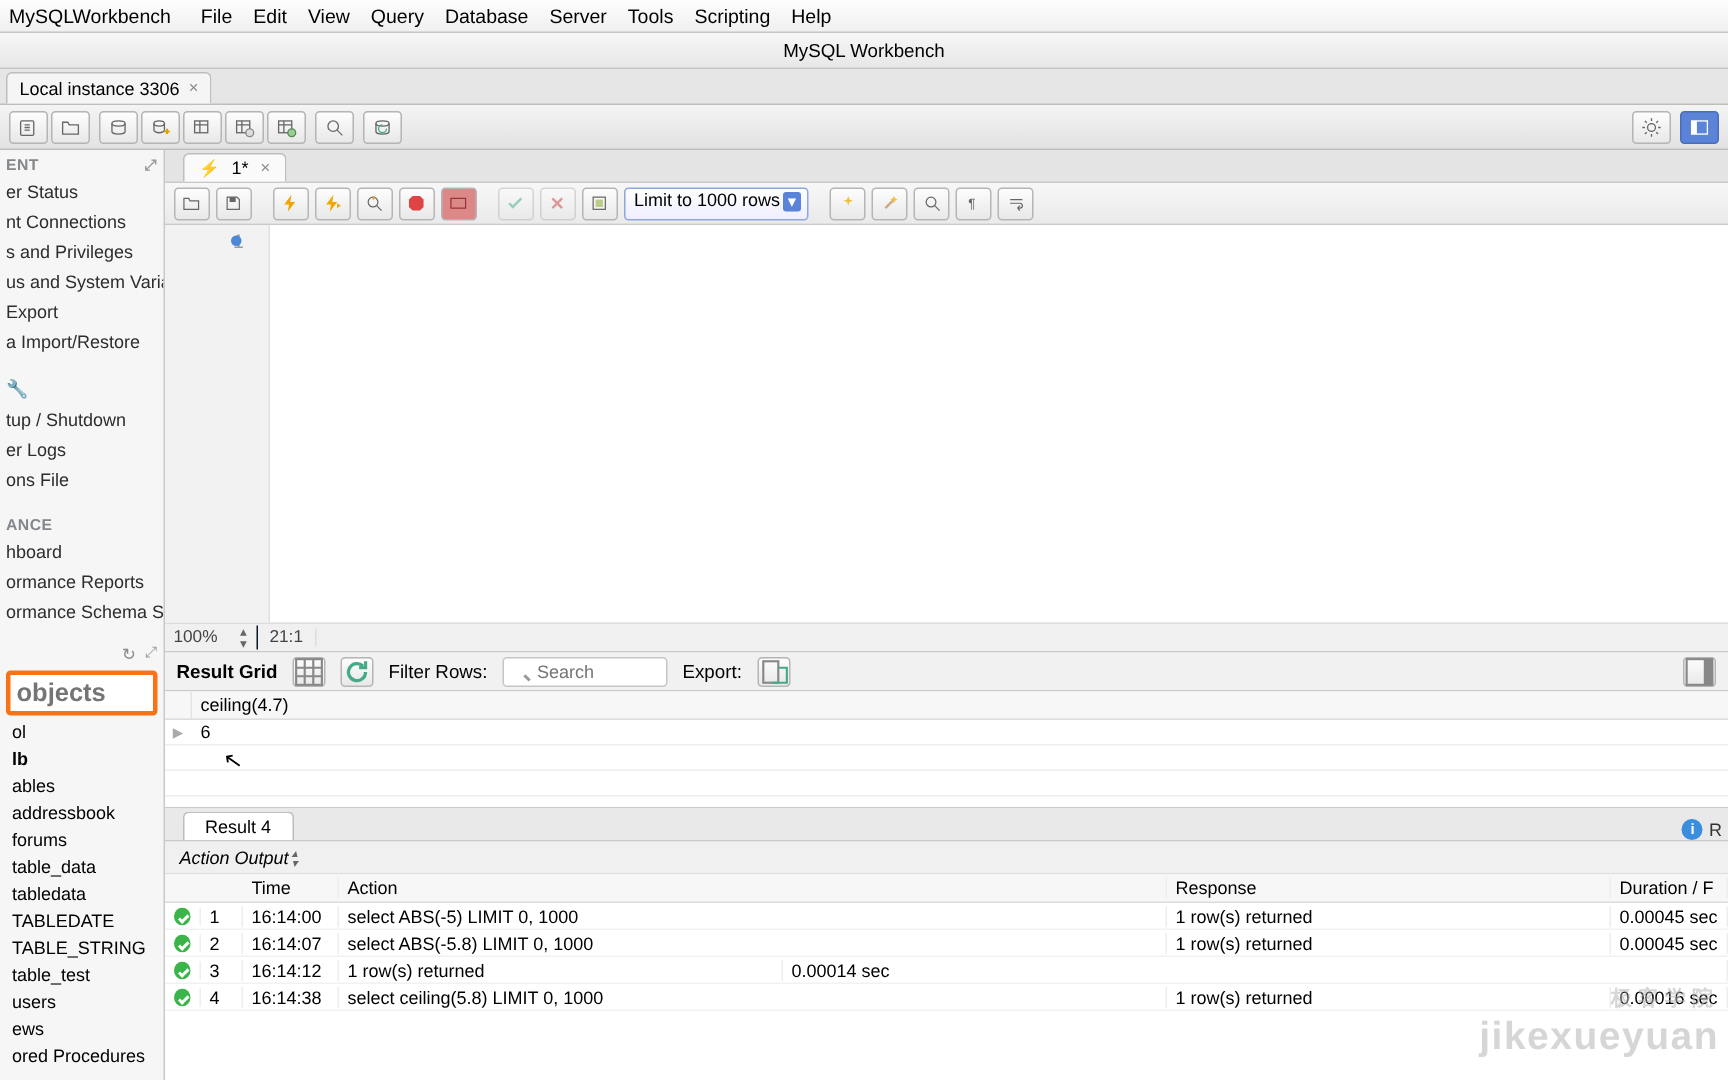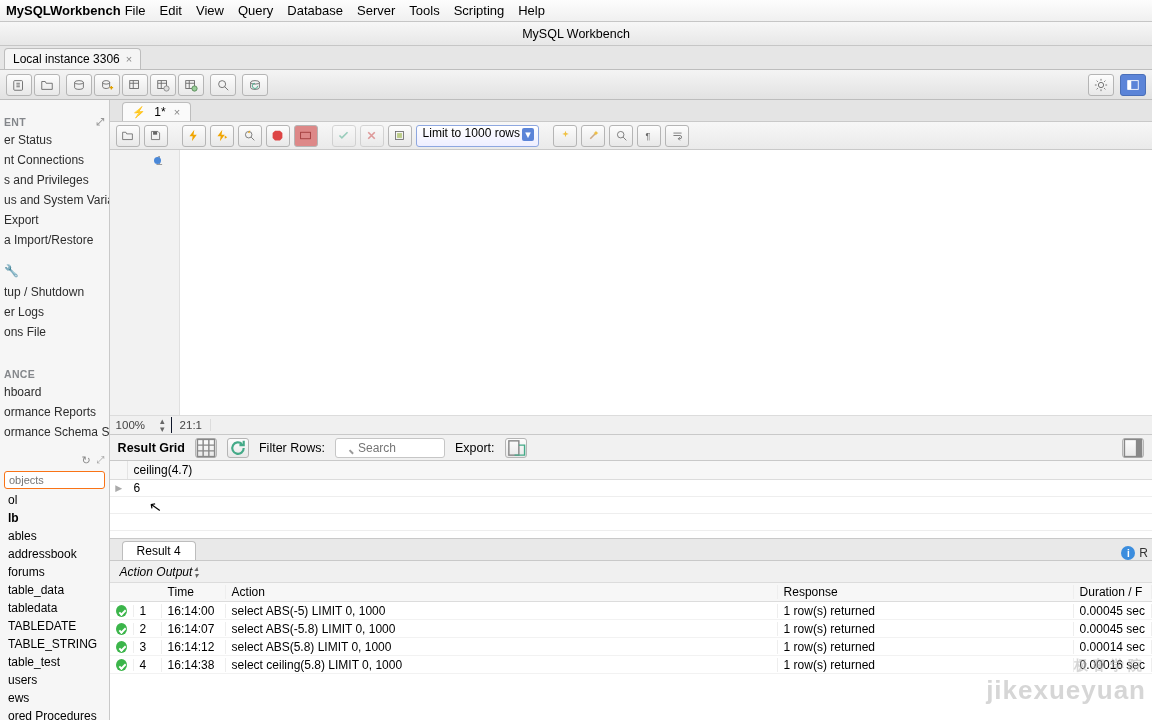--- a/index.html
+++ b/index.html
@@ -1,45 +1,45 @@
 <!DOCTYPE html>
 <html><head>
 <meta charset="utf-8">
 <style>
 * { margin: 0; padding: 0; box-sizing: border-box; font-family: -apple-system, "Helvetica Neue", Arial, sans-serif; }
 body { width: 1152px; height: 720px; background: #ececec; overflow: hidden; position: relative; }
 
 
 .menubar { height: 22px; background: linear-gradient(#fdfdfd,#f0f0f0); border-bottom: 1px solid #c6c6c6; display: flex; align-items: center; padding: 0 6px; font-size: 13px; }
-.menubar .app-name { font-weight: 700; margin-right: 4px; }
+.menubar .app-name { font-weight: 400; margin-right: 20px; }
 .menubar .menu-item { margin-right: 14px; cursor: default; }
 
 
 .wintitle { height: 24px; background: linear-gradient(#f7f7f7,#e7e7e7); border-bottom: 1px solid #c6c6c6; display: flex; align-items: center; justify-content: center; font-size: 12.5px; }
 
 
 .conn-tabs { height: 24px; background: #e6e6e6; border-bottom: 1px solid #bdbdbd; display: flex; align-items: flex-end; padding-left: 4px; }
 .conn-tab { background: #f5f5f5; border: 1px solid #bdbdbd; border-bottom: none; border-radius: 4px 4px 0 0; padding: 3px 8px; font-size: 12px; display: flex; align-items: center; gap: 6px; }
 .close-x { font-size: 11px; color: #888; }
 
 
 .main-toolbar { height: 30px; background: linear-gradient(#f4f4f4,#e2e2e2); border-bottom: 1px solid #bdbdbd; display: flex; align-items: center; padding: 0 6px; gap: 6px; }
 .tbtn { width: 26px; height: 22px; background: linear-gradient(#fdfdfd,#e8e8e8); border: 1px solid #b5b5b5; border-radius: 3px; display: flex; align-items: center; justify-content: center; font-size: 12px; color: #555; }
 .tbtn svg { width: 14px; height: 14px; }
 .tgroup { display: flex; gap: 2px; }
 .main-toolbar .spacer { flex: 1; }
 
 
 .cols { display: flex; height: calc(720px - 22px - 24px - 24px - 30px); }
 .sidebar { width: 110px; background: #f6f6f6; border-right: 1px solid #c9c9c9; overflow: hidden; font-size: 12px; }
-.nav-section { color: #84878b; font-size: 10.5px; font-weight: 700; padding: 16px 4px 2px; letter-spacing: .3px; display:flex; justify-content:space-between; align-items:center;}
+.nav-section { color: #84878b; font-size: 10.5px; font-weight: 700; padding: 4px 4px 2px; letter-spacing: .3px; display:flex; justify-content:space-between; align-items:center;}
 .nav-item { padding: 3px 4px; white-space: nowrap; overflow: hidden; text-overflow: clip; color: #2d2d2d; }
 .nav-sep { height: 10px; }
 .nav-tool { padding: 4px; display:flex; gap:6px; align-items:center; }
-.schema-filter { width: 100%; border:1px solid #f97316; border-radius:3px; padding:2px 4px; font-size:11px; color:#999; background:#fff; }
+.schema-filter { width: 100%; border:3px solid #f97316; border-radius:3px; padding:2px 4px; font-size:17px; color:#999; background:#fff;font-weight:bold; }
 .schema-item { padding: 2px 4px 2px 8px; font-size: 12px; white-space: nowrap; }
 .schema-item.bold { font-weight: 700; }
 .main { flex: 1; display: flex; flex-direction: column; background: #fff; }
 
 
 .qtabs { height: 22px; background: #e4e4e4; display: flex; align-items: flex-end; padding-left: 12px; border-bottom: 1px solid #c9c9c9; }
 .qtab { background: #fafafa; border: 1px solid #bdbdbd; border-bottom:none; border-radius:4px 4px 0 0; padding: 2px 10px; font-size: 12px; display:flex; align-items:center; gap:8px;}
 .qtab .bolt { color:#444; font-size:11px;}
 
 
@@ -487,21 +487,20 @@
         <div class="c-action">select ABS(-5.8) LIMIT 0, 1000</div>
         <div class="c-resp">1 row(s) returned</div>
         <div class="c-dur">0.00045 sec</div>
       </div>
       <div class="row">
         <div class="c-status">
             <span class="ok-ico"></span>
           </div>
         <div class="c-idx">3</div>
         <div class="c-time">16:14:12</div>
-        <div class="c-action">select ABS(5.8) LIMIT 0, 1000</div>
         <div class="c-resp">1 row(s) returned</div>
         <div class="c-dur">0.00014 sec</div>
       </div>
       <div class="row">
         <div class="c-status">
             <span class="ok-ico"></span>
           </div>
         <div class="c-idx">4</div>
         <div class="c-time">16:14:38</div>
         <div class="c-action">select ceiling(5.8) LIMIT 0, 1000</div>

